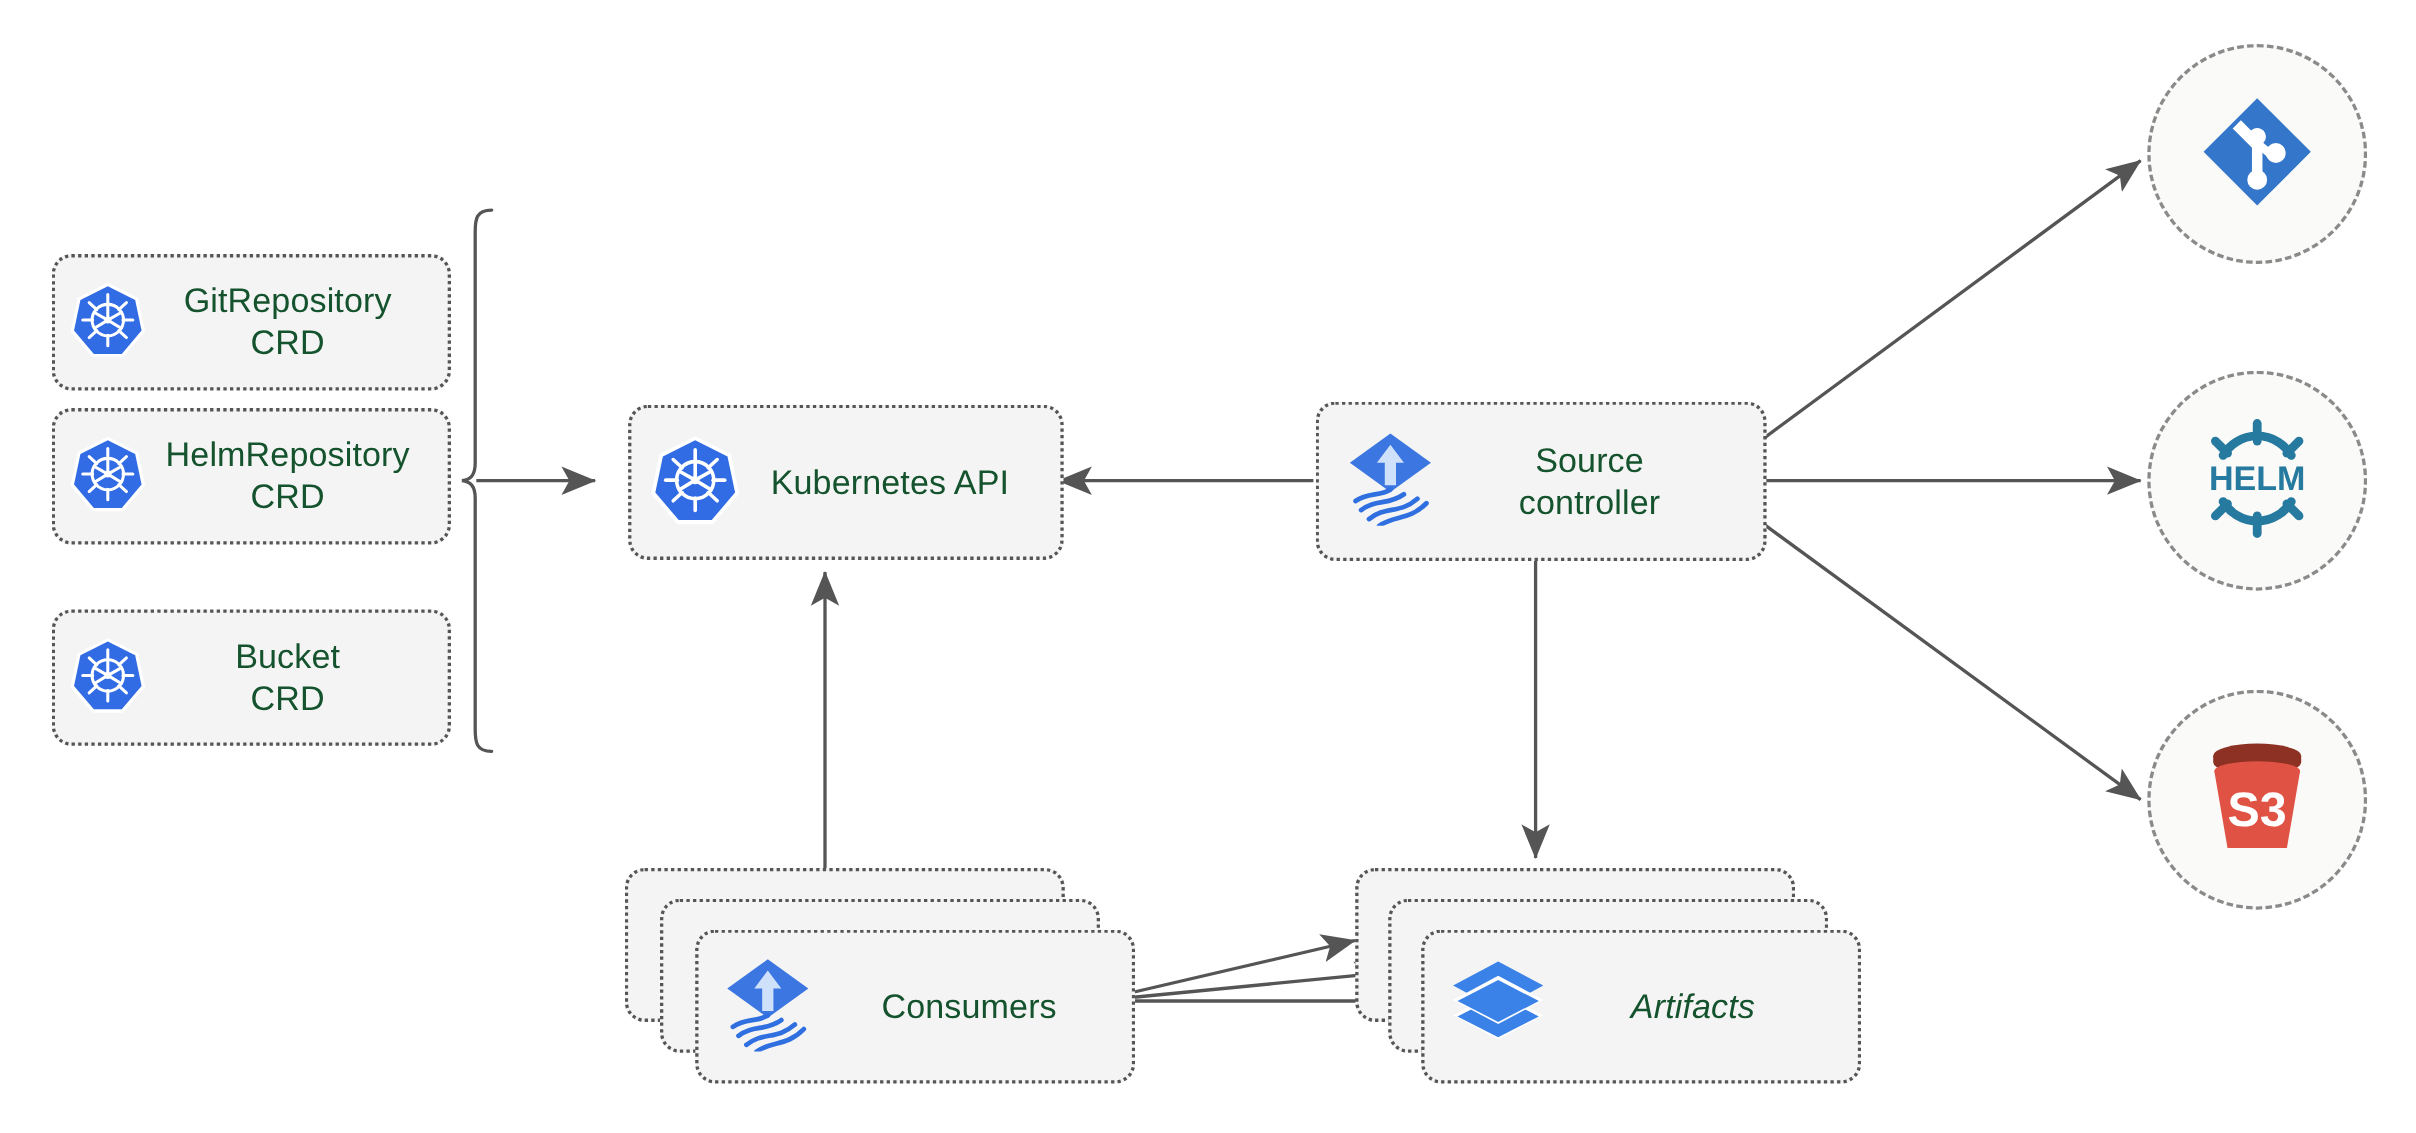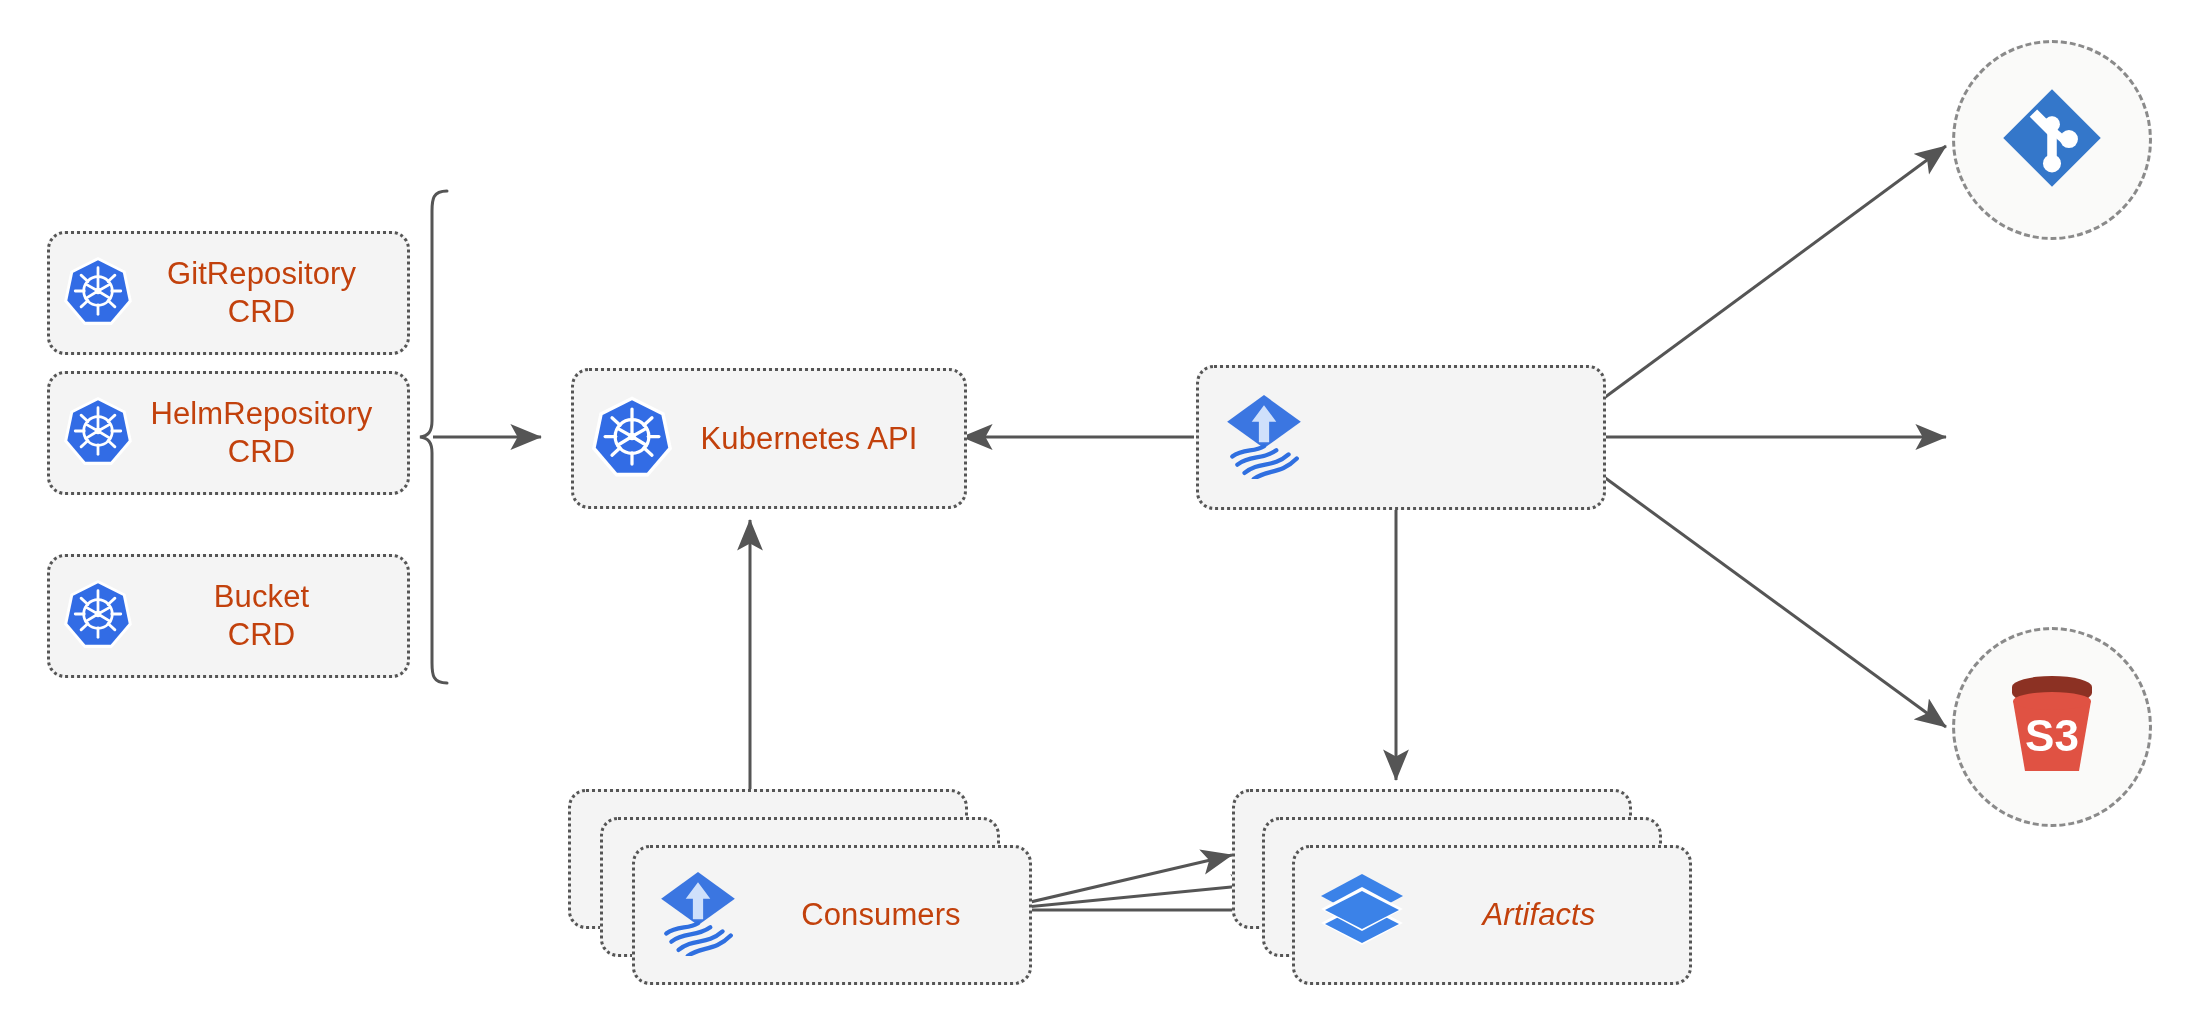--- a/index.html
+++ b/index.html
@@ -36,21 +36,21 @@
   }
   .node-ghost {
     position: absolute;
     background: #f4f4f4;
     border: 3px dotted #555555;
     border-radius: 18px;
     box-sizing: border-box;
   }
   .node-label {
     font-size: 31px;
-    color: #c2410c;
+    color: #14532d;
     line-height: 1.22;
     text-align: center;
     flex: 1 1 auto;
     letter-spacing: 0.1px;
   }
   .node-label.two-line { white-space: pre-line; }
   .node-icon {
     flex: 0 0 auto;
     display: block;
   }
@@ -219,20 +219,22 @@
         <path d="M40 2 L76 28 L40 54 L4 28 Z" fill="#3b76e1"></path>
         <path d="M40 12 L52 28 L45 28 L45 48 L35 48 L35 28 L28 28 Z" fill="#cfe0fb"></path>
         <g stroke="#2f6fe0" stroke-width="4.2" stroke-linecap="round" fill="none">
           <path d="M9 62 C 20 54, 30 58, 40 52"></path>
           <path d="M14 70 C 27 60, 38 66, 52 56"></path>
           <path d="M21 78 C 36 66, 48 74, 64 60"></path>
           <path d="M30 84 C 44 74, 56 80, 72 64"></path>
         </g>
       </svg>
     </span>
+    <span class="node-label two-line">Source
+controller</span>
   </div>
 
   <div class="node-ghost" style="left:568px; top:789px; width:400px; height:140px;"></div>
   <div class="node-ghost" style="left:600px; top:817px; width:400px; height:140px;"></div>
   <div class="node" style="left:632px; top:845px; width:400px; height:140px; padding:0 16px 0 22px;gap:10px;">
     <span class="node-icon">
       <svg width="82" height="86" viewBox="0 0 80 84" xmlns="http://www.w3.org/2000/svg">
         <path d="M40 2 L76 28 L40 54 L4 28 Z" fill="#3b76e1"></path>
         <path d="M40 12 L52 28 L45 28 L45 48 L35 48 L35 28 L28 28 Z" fill="#cfe0fb"></path>
         <g stroke="#2f6fe0" stroke-width="4.2" stroke-linecap="round" fill="none">
@@ -270,20 +272,37 @@
           <circle cx="50" cy="74" r="8.5"></circle>
           <circle cx="50" cy="37" r="7.5"></circle>
           <circle cx="66" cy="51" r="8.5"></circle>
           <path d="M50 38 L67 52 L62 57 L45 43 Z"></path>
           <path d="M36 23 L53 40 L46 47 L29 30 Z"></path>
         </g>
       </svg>
     </span>
   </div>
 
+  <div class="circle-node" style="left:1952px; top:337px; width:200px; height:200px;">
+    <span class="node-icon">
+      <svg width="116" height="112" viewBox="0 0 116 112" xmlns="http://www.w3.org/2000/svg">
+        <g stroke="#277a9f" stroke-width="8" fill="none" stroke-linecap="round">
+          <path d="M27 35 A 36 36 0 0 1 89 35"></path>
+          <path d="M27 77 A 36 36 0 0 0 89 77"></path>
+          <line x1="58" y1="6" x2="58" y2="22"></line>
+          <line x1="58" y1="90" x2="58" y2="106"></line>
+          <line x1="20" y1="22" x2="31" y2="33"></line>
+          <line x1="85" y1="79" x2="96" y2="90"></line>
+          <line x1="96" y1="22" x2="85" y2="33"></line>
+          <line x1="31" y1="79" x2="20" y2="90"></line>
+        </g>
+        <text class="helm-text" x="58" y="66" text-anchor="middle" font-size="31" fill="#277a9f">HELM</text>
+      </svg>
+    </span>
+  </div>
 
   <div class="circle-node" style="left:1952px; top:627px; width:200px; height:200px;">
     <span class="node-icon">
       <svg width="104" height="108" viewBox="0 0 104 108" xmlns="http://www.w3.org/2000/svg">
         <ellipse cx="52" cy="16" rx="40" ry="11" fill="#8c3123"></ellipse>
         <path d="M12 16 L12 22 A 40 11 0 0 0 92 22 L92 16 Z" fill="#8c3123"></path>
         <path d="M13 30 L91 30 L79 100 L25 100 Z" fill="#e05243"></path>
         <ellipse cx="52" cy="30" rx="39" ry="9" fill="#e05243"></ellipse>
         <text x="52" y="80" text-anchor="middle" font-size="44" font-weight="bold" fill="#ffffff" font-family="Liberation Sans, sans-serif">S3</text>
       </svg>

